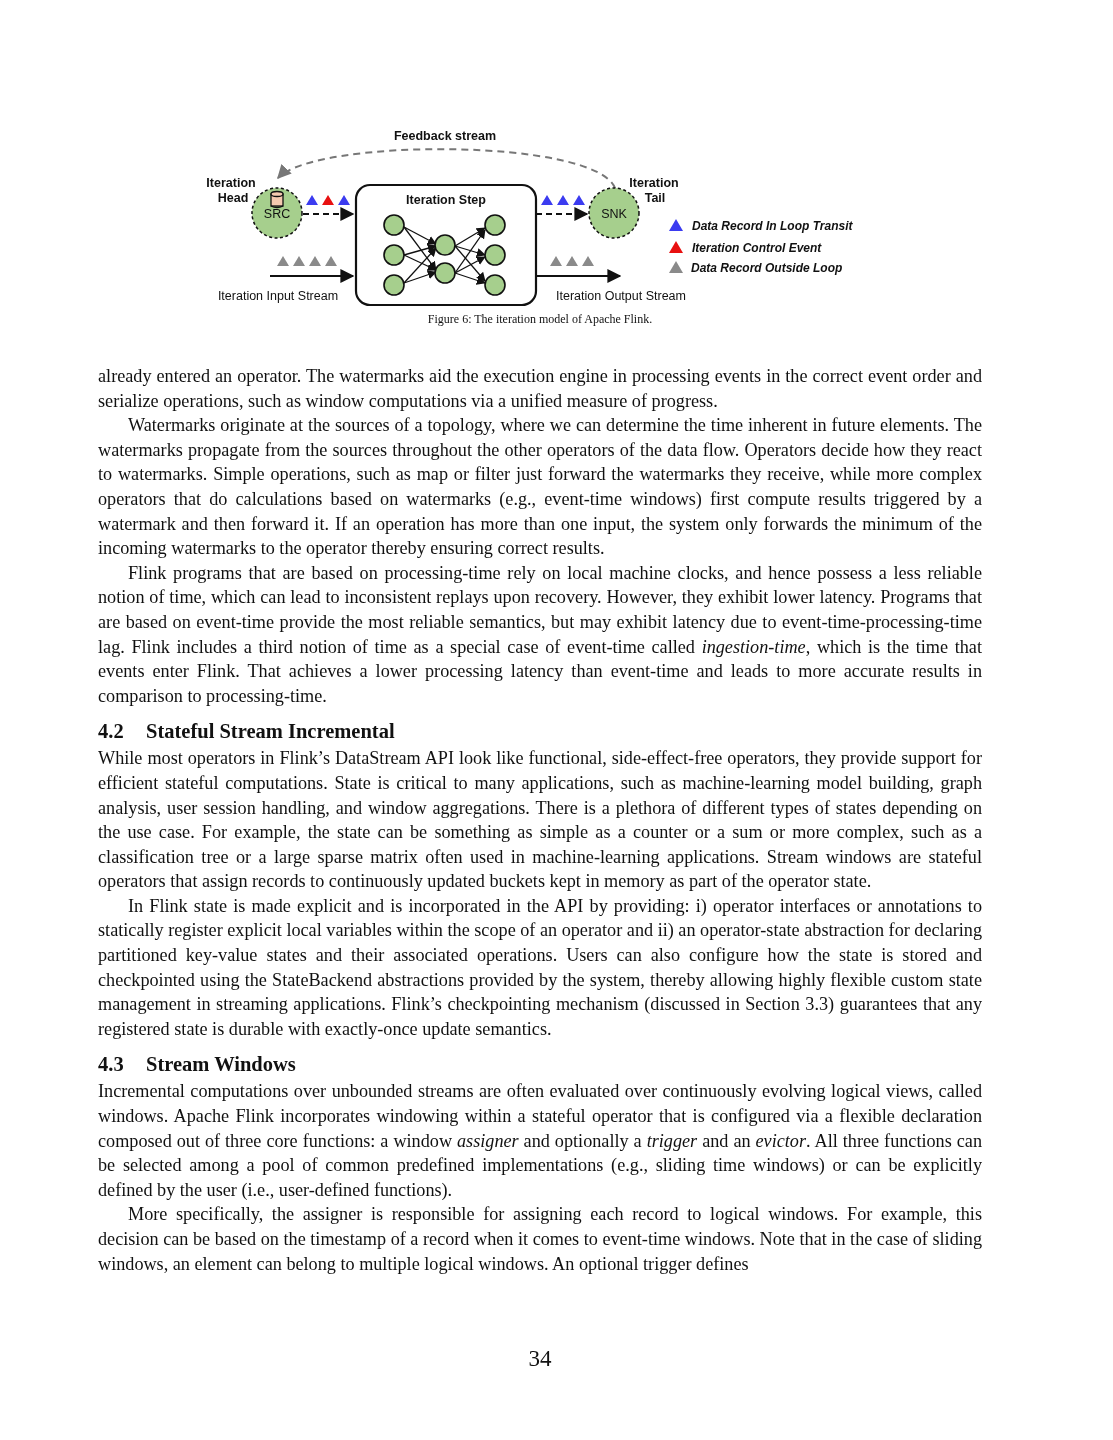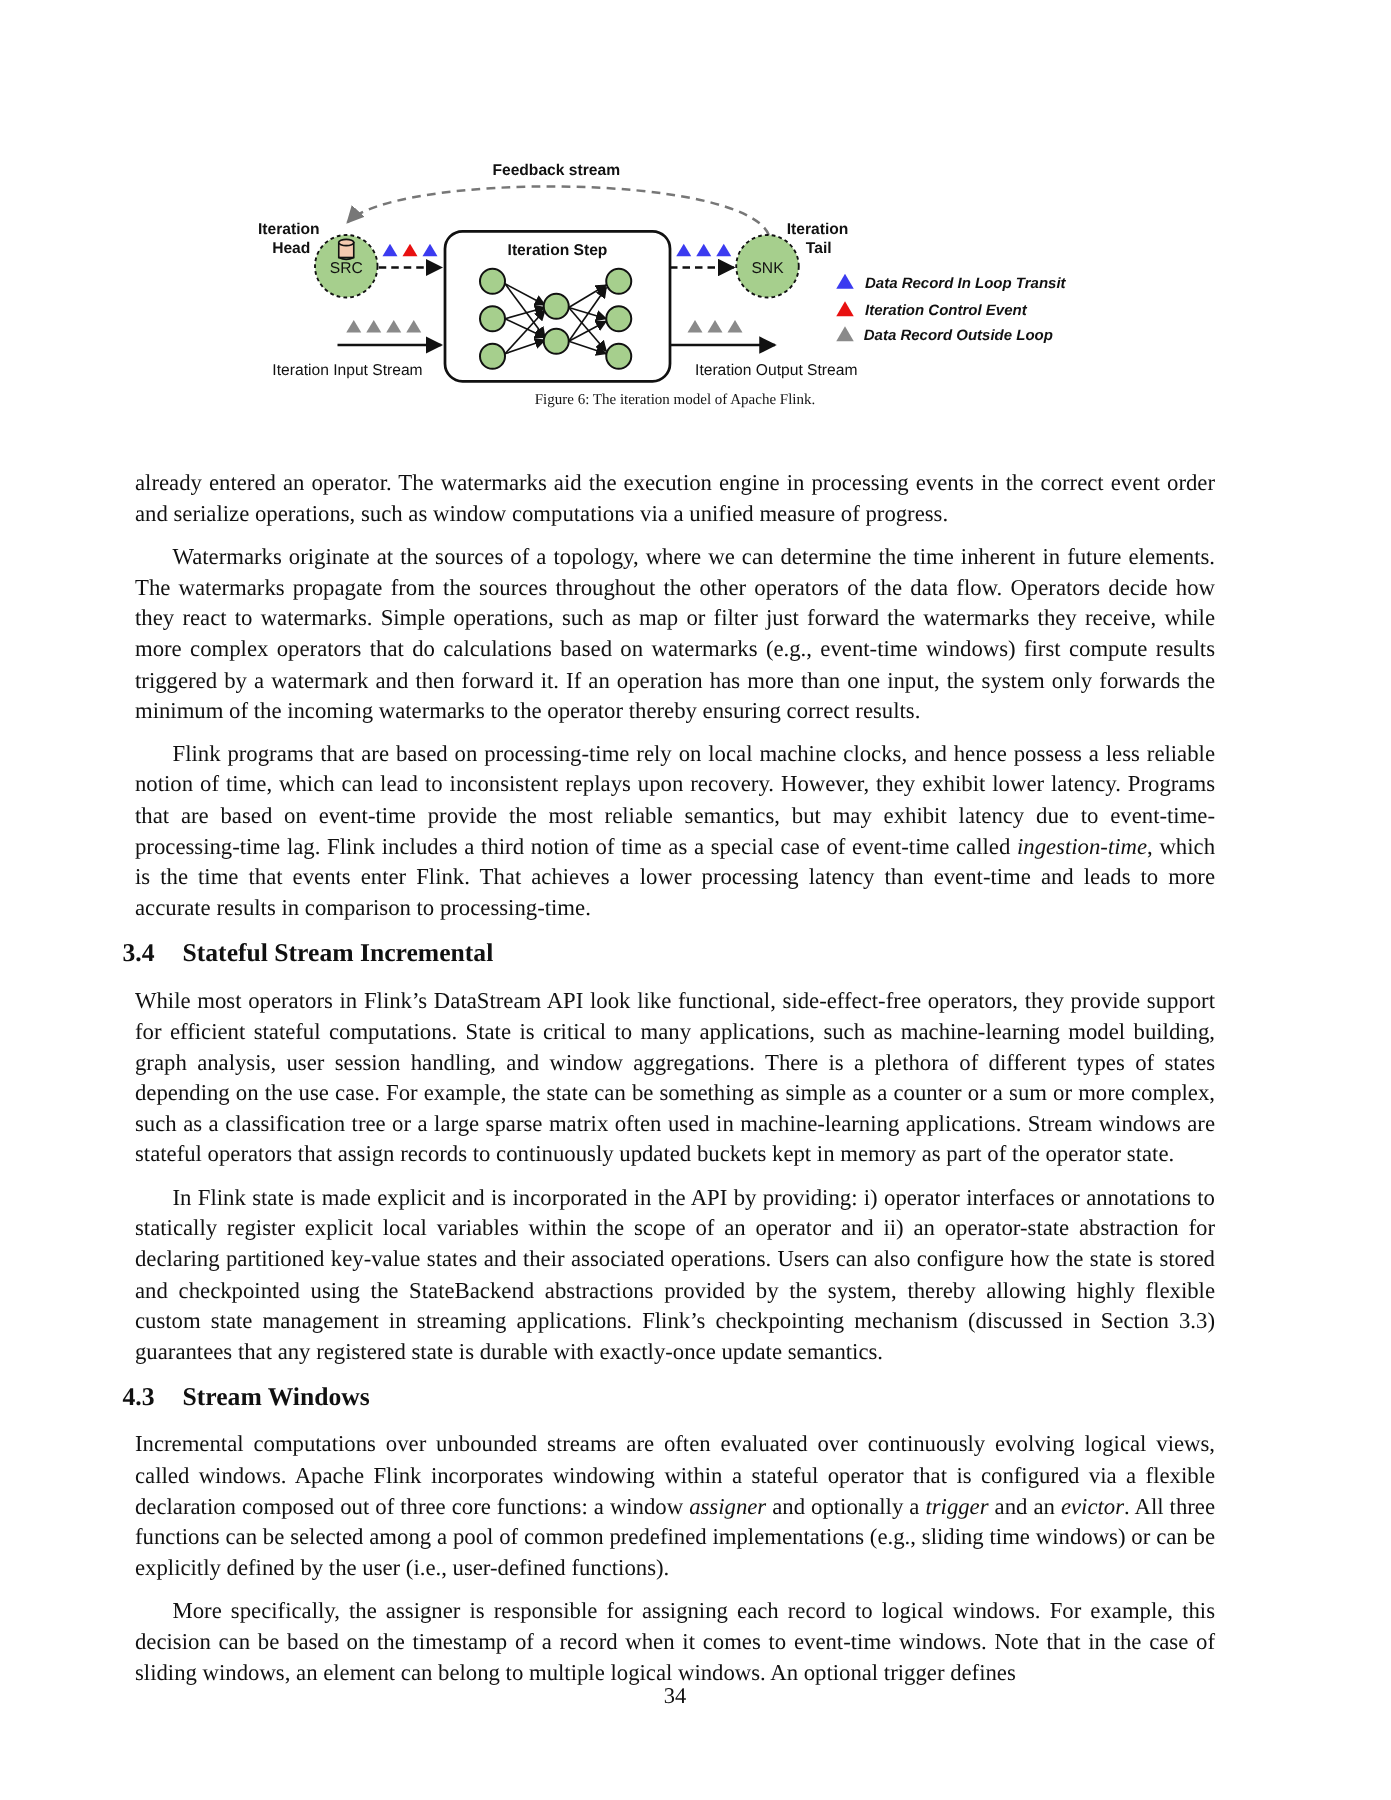--- a/index.html
+++ b/index.html
@@ -10,30 +10,30 @@
   .figure text { font-family: "Liberation Sans", sans-serif; fill: #111; }
   .caption {
     position: absolute; left: 0; width: 1080px; top: 312px; text-align: center;
     font-family: "Liberation Serif", serif; font-size: 12px; color: #111;
   }
   .body-text {
     position: absolute; left: 98px; top: 364px; width: 884px;
     font-family: "Liberation Serif", serif; font-size: 18.2px; line-height: 24.6px;
     color: #111;
   }
-  .body-text p { margin: 10px; text-align: justify; }
+  .body-text p { margin: 0; text-align: justify; }
   .body-text p.indent { text-indent: 30px; }
   .body-text h2 {
     margin: 8px 0 0 0; font-family: "Liberation Serif", serif; font-size: 20.5px;
     font-weight: bold; line-height: 30px;
   }
   .body-text h2 .num { display: inline-block; width: 48px; }
   .page-number {
     position: absolute; left: 0; width: 1080px; top: 1346px; text-align: center;
-    font-family: "Liberation Serif", serif; font-size: 18px; color: #111;
+    font-family: "Liberation Serif", serif; font-size: 23px; color: #111;
   }
 </style>
 </head>
 <body>
 
 <div class="page">
 
   <div class="figure">
     <svg viewBox="0 0 700 200">
       <defs>
@@ -125,21 +125,21 @@
     </svg>
   </div>
 
   <div class="caption">Figure 6: The iteration model of Apache Flink.</div>
 
   <div class="body-text">
     <p>already entered an operator. The watermarks aid the execution engine in processing events in the correct event order and serialize operations, such as window computations via a unified measure of progress.</p>
     <p class="indent">Watermarks originate at the sources of a topology, where we can determine the time inherent in future elements. The watermarks propagate from the sources throughout the other operators of the data flow. Operators decide how they react to watermarks. Simple operations, such as map or filter just forward the watermarks they receive, while more complex operators that do calculations based on watermarks (e.g., event-time windows) first compute results triggered by a watermark and then forward it. If an operation has more than one input, the system only forwards the minimum of the incoming watermarks to the operator thereby ensuring correct results.</p>
     <p class="indent"><span>Flink programs that are based on processing-time rely on local machine clocks, and hence possess a less reliable notion of time, which can lead to inconsistent replays upon recovery.  However, they exhibit lower latency.  Programs that are based on event-time provide the most reliable semantics, but may exhibit latency due to event-time-processing-time lag.  Flink includes a third notion of time as a special case of event-time called </span><em>ingestion-time</em><span>, which is the time that events enter Flink. That achieves a lower processing latency than event-time and leads to more accurate results in comparison to processing-time.</span></p>
 
-    <h2><span class="num">3.4</span><span>Stateful Stream Incremental</span></h2>
+    <h2><span class="num">4.2</span><span>Stateful Stream Incremental</span></h2>
     <p>While most operators in Flink’s DataStream API look like functional, side-effect-free operators, they provide support for efficient stateful computations.  State is critical to many applications, such as machine-learning model building, graph analysis, user session handling, and window aggregations. There is a plethora of different types of states depending on the use case.  For example, the state can be something as simple as a counter or a sum or more complex, such as a classification tree or a large sparse matrix often used in machine-learning applications. Stream windows are stateful operators that assign records to continuously updated buckets kept in memory as part of the operator state.</p>
     <p class="indent">In Flink state is made explicit and is incorporated in the API by providing:  i) operator interfaces or annotations to statically register explicit local variables within the scope of an operator and ii) an operator-state abstraction for declaring partitioned key-value states and their associated operations.  Users can also configure how the state is stored and checkpointed using the StateBackend abstractions provided by the system, thereby allowing highly flexible custom state management in streaming applications. Flink’s checkpointing mechanism (discussed in Section 3.3) guarantees that any registered state is durable with exactly-once update semantics.</p>
 
     <h2><span class="num">4.3</span><span>Stream Windows</span></h2>
     <p><span>Incremental computations over unbounded streams are often evaluated over continuously evolving logical views, called windows. Apache Flink incorporates windowing within a stateful operator that is configured via a flexible declaration composed out of three core functions:  a window </span><em>assigner</em><span> and optionally a </span><em>trigger</em><span> and an </span><em>evictor</em><span>. All three functions can be selected among a pool of common predefined implementations (e.g., sliding time windows) or can be explicitly defined by the user (i.e., user-defined functions).</span></p>
     <p class="indent">More specifically, the assigner is responsible for assigning each record to logical windows.  For example, this decision can be based on the timestamp of a record when it comes to event-time windows.  Note that in the case of sliding windows, an element can belong to multiple logical windows.  An optional trigger defines</p>
   </div>
 
   <div class="page-number">34</div>
 </div>

